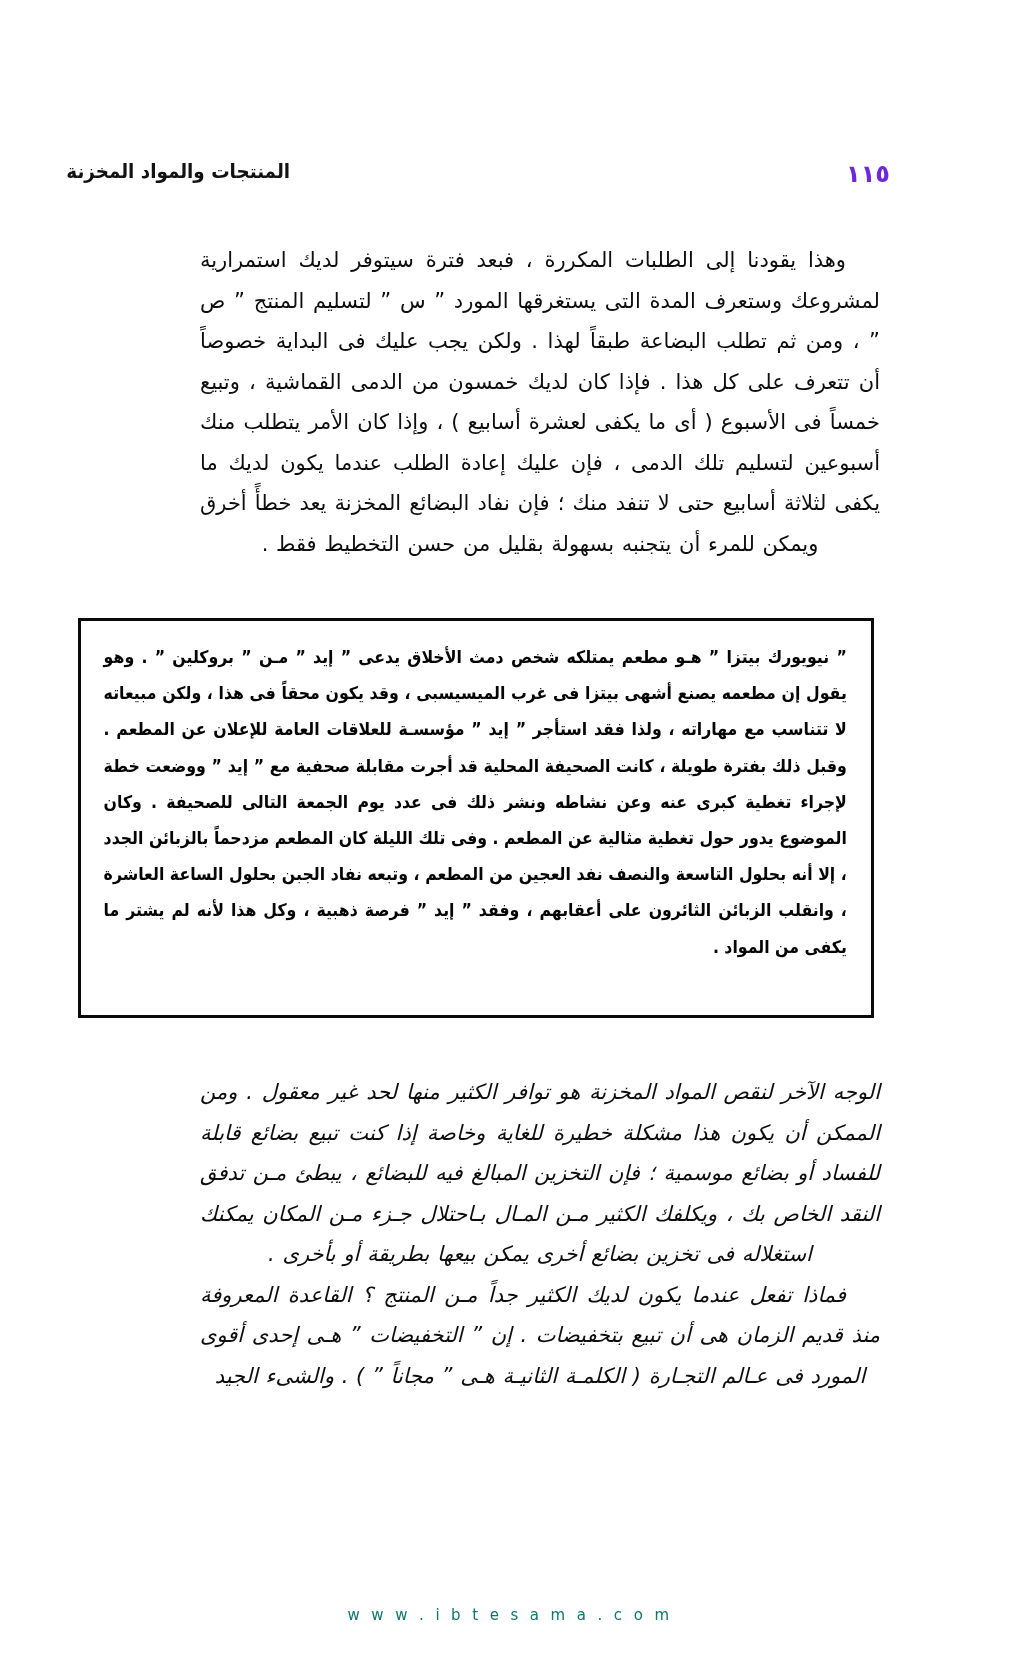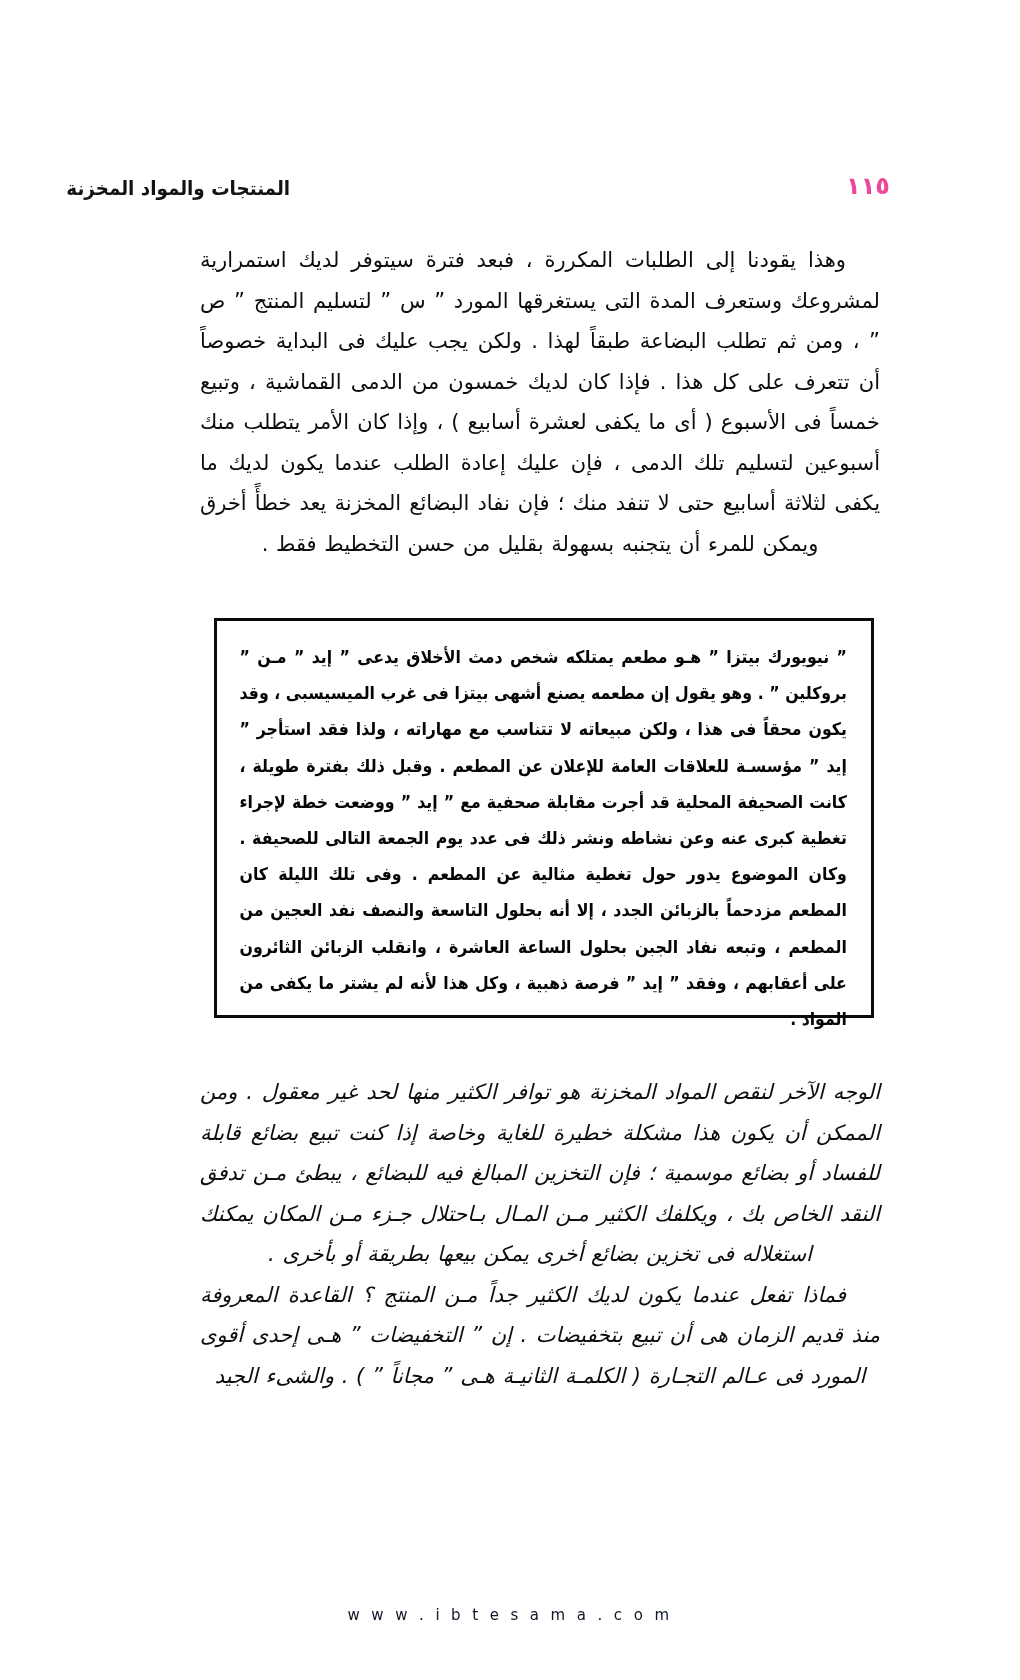--- a/index.html
+++ b/index.html
@@ -21,39 +21,39 @@
   }
 
   
   .running-header {
     position: absolute;
     top: 160px;
     right: 140px;
     left: 140px;
     height: 40px;
     display: flex;
-    align-items: flex-end;
+    align-items: flex-start;
     justify-content: space-between;
     flex-direction: row-reverse;
   }
   .header-title {
     font-family: "DejaVu Sans", sans-serif;
     font-size: 19.5px;
     font-weight: 700;
     color: #121212;
     letter-spacing: 0px;
     white-space: nowrap;
     transform: translateX(-88px) scaleX(0.94);
     transform-origin: right center;
   }
   .page-number {
     font-family: "DejaVu Sans", sans-serif;
     font-size: 24px;
     font-weight: 700;
-    color: #ec4899;
+    color: #6d28d9;
     letter-spacing: 2px;
     transform: translateX(10px);
   }
 
   
   .body-col {
     position: absolute;
     top: 240px;
     right: 140px;
     width: 680px;
@@ -75,21 +75,21 @@
   }
   p.para + p.para {
     margin-top: 0px;
   }
 
   
   .anecdote-box {
     position: absolute;
     top: 618px;
     right: 146px;
-    width: 660px;
+    width: 796px;
     height: 400px;
     border: 3px solid #0a0a0a;
     box-sizing: border-box;
     background: #ffffff;
   }
   .anecdote-inner {
     padding: 18px 24px 14px 22px;
   }
   p.boxed {
     margin: 0;
@@ -119,21 +119,21 @@
   .watermark {
     position: absolute;
     bottom: 56px;
     left: 0;
     width: 100%;
     text-align: center;
     font-family: "DejaVu Sans", sans-serif;
     font-size: 15px;
     font-weight: 400;
     letter-spacing: 3.4px;
-    color: #0f172a;
+    color: #0f766e;
     direction: ltr;
   }
 </style>
 </head>
 <body>
 
 <div class="page">
 
   <div class="running-header">
     <div class="header-title">المنتجات والمواد المخزنة</div>

